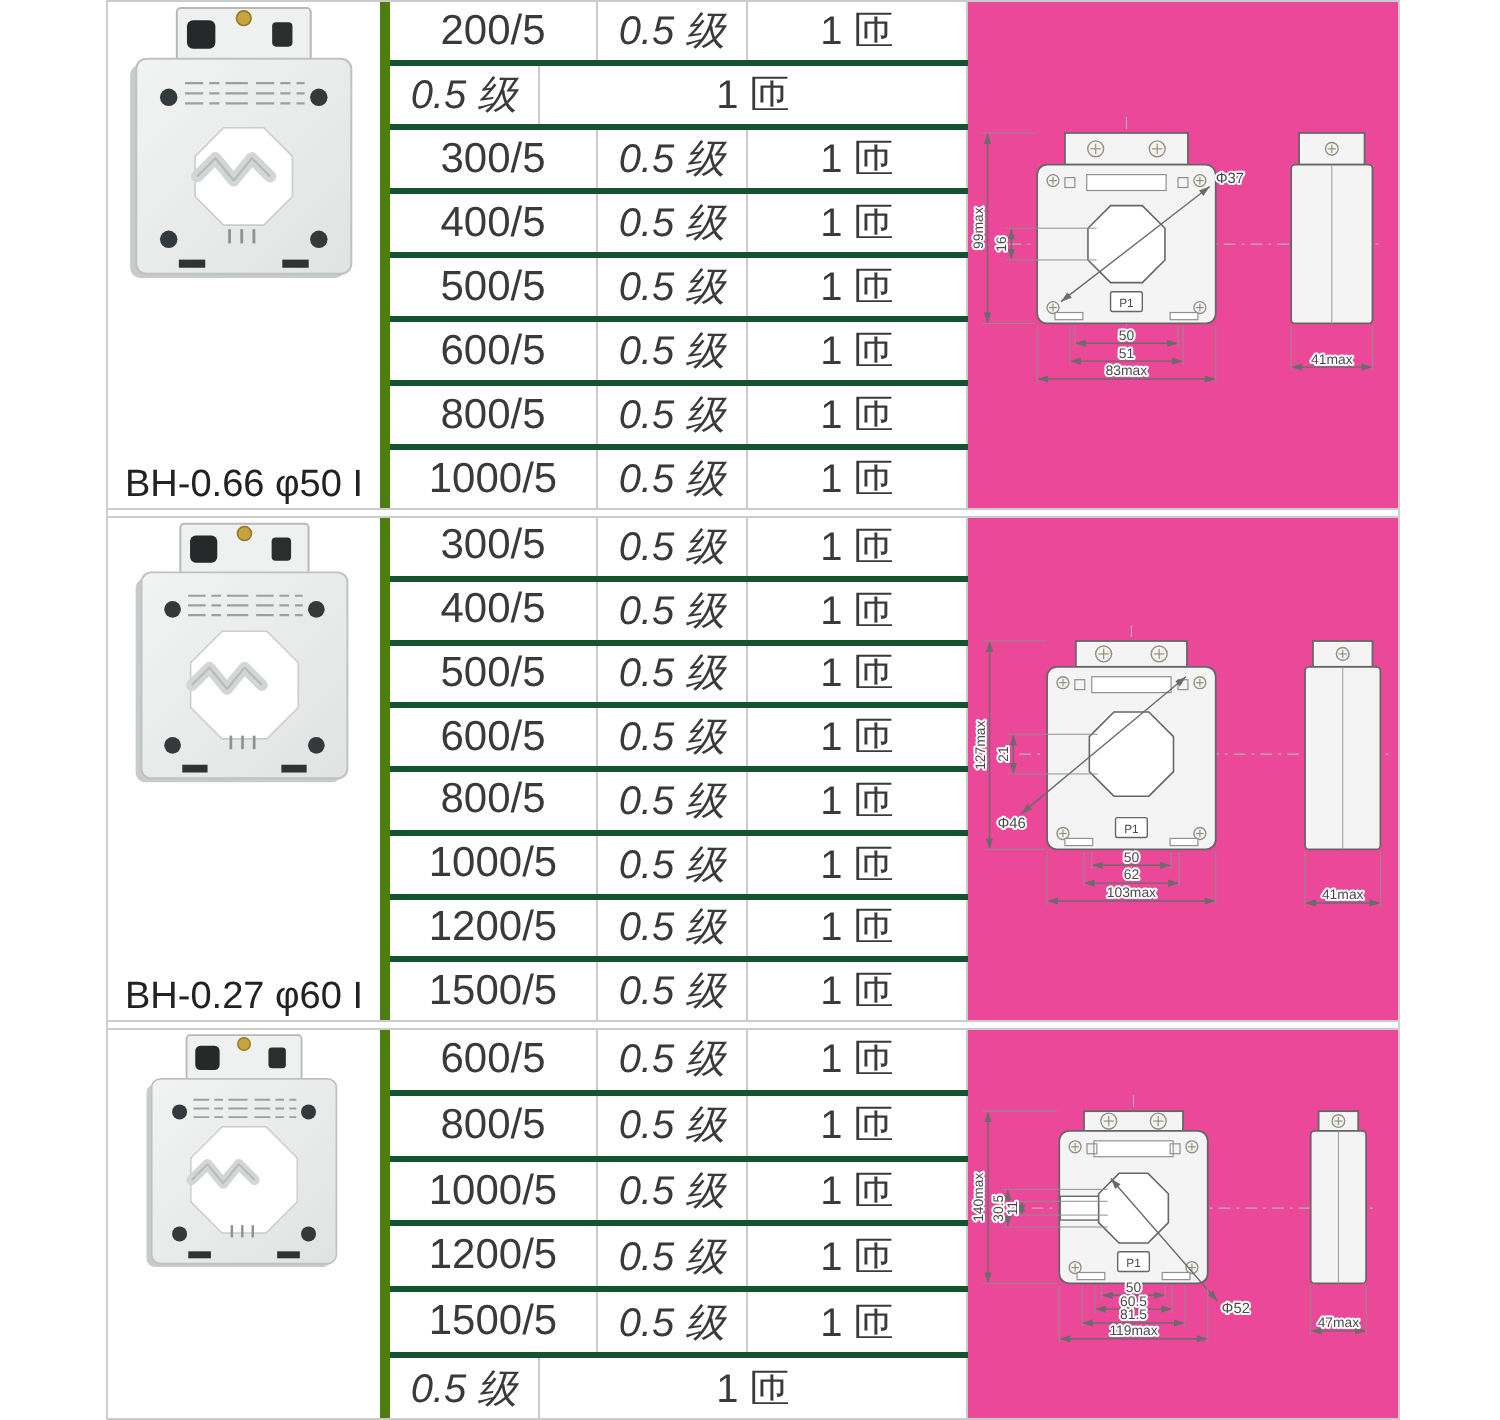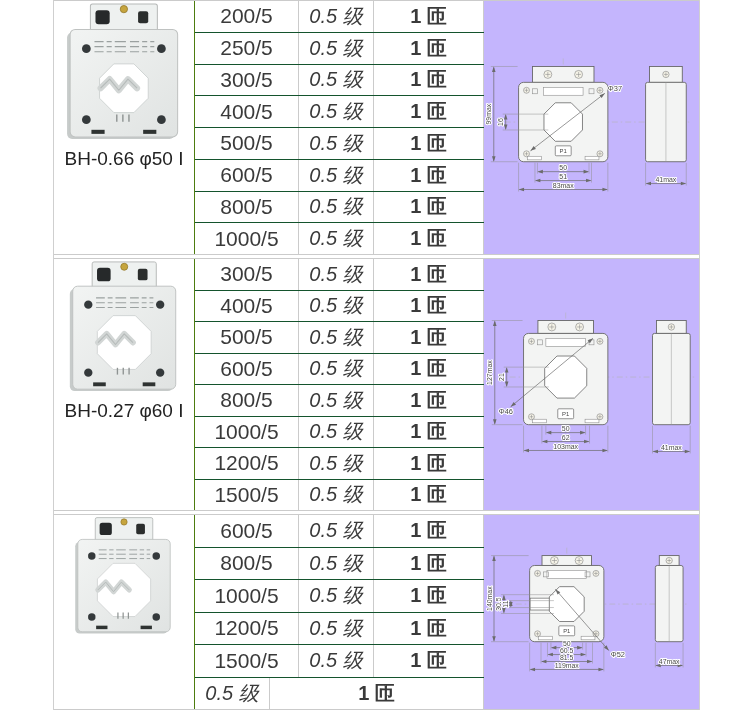--- a/index.html
+++ b/index.html
@@ -12,37 +12,37 @@
     border-left:1px solid #cfcfcf;border-right:1px solid #cfcfcf;background:#fff;
   }
   .ct-section{
     display:flex;box-sizing:border-box;background:#fff;
     border-top:1px solid #cbcbcb;border-bottom:1px solid #cbcbcb;
   }
   .ct-section.s0{height:255px;margin-bottom:3px;}
   .ct-section.s1{height:253px;margin-bottom:3px;}
   .ct-section.s2{height:196px;}
   .product-cell{
-    width:141px;box-sizing:border-box;border-right:1px solid #4d7c0f;
-    display:flex;flex-direction:column;align-items:center;justify-content:flex-start;gap:5px;
+    width:141px;box-sizing:border-box;border-right:5px solid #4d7c0f;
+    display:flex;flex-direction:column;align-items:center;justify-content:space-between;gap:5px;
     background:#fff;
   }
   .photo{display:flex;align-items:center;justify-content:center;}
   .s0 .photo svg{height:142px;width:auto;}
   .s1 .photo svg{height:136px;width:auto;}
   .s2 .photo svg{height:122px;width:auto;}
   .model{font-size:19px;color:#222;white-space:nowrap;letter-spacing:0px;}
   .spec-table{width:289px;display:flex;flex-direction:column;box-sizing:border-box;}
-  .spec-row{flex:1;display:flex;border-bottom:1px solid #14532d;}
+  .spec-row{flex:1;display:flex;border-bottom:3px solid #14532d;}
   .spec-row:last-child{border-bottom:none;}
   .sc{display:flex;align-items:center;justify-content:center;font-size:21px;color:#3a3a3a;box-sizing:border-box;}
   .sc-ratio{width:104px;border-right:1px solid #cbcbcb;}
   .sc-acc{width:75px;border-right:1px solid #cbcbcb;font-size:20px;font-style:italic;}
-  .sc-turns{flex:1;border-right:1px solid #cbcbcb;font-size:20px;font-weight:bold;}
-  .drawing-cell{flex:1;background:#c4b5fd;text-align:center;}
+  .sc-turns{flex:1;border-right:1px solid #cbcbcb;font-size:20px;}
+  .drawing-cell{flex:1;background:#ec4899;text-align:center;}
   .drawing-cell svg{display:block;width:100%;height:100%;}
 </style>
 </head>
 <body>
 
 <div class="page">
   <div class="sheet">
 
     <section class="ct-section s0">
       <div class="product-cell">
@@ -79,21 +79,20 @@
         </div>
         <div class="model">BH-0.66 φ50 I</div>
       </div>
       <div class="spec-table">
           <div class="spec-row">
             <div class="sc sc-ratio">200/5</div>
             <div class="sc sc-acc">0.5 级</div>
             <div class="sc sc-turns">1 匝</div>
           </div>
           <div class="spec-row">
-            <div class="sc sc-ratio">250/5</div>
             <div class="sc sc-acc">0.5 级</div>
             <div class="sc sc-turns">1 匝</div>
           </div>
           <div class="spec-row">
             <div class="sc sc-ratio">300/5</div>
             <div class="sc sc-acc">0.5 级</div>
             <div class="sc sc-turns">1 匝</div>
           </div>
           <div class="spec-row">
             <div class="sc sc-ratio">400/5</div>

